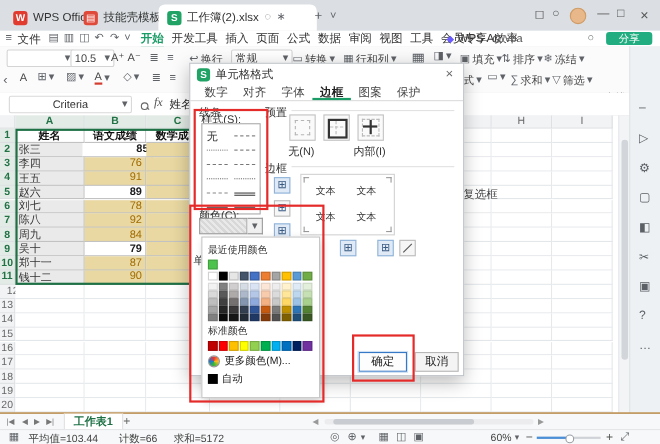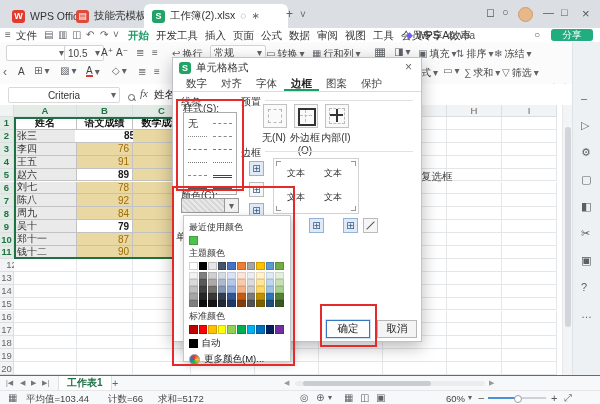--- a/index.html
+++ b/index.html
@@ -572,21 +572,20 @@
       <div class="pin" style="left:3px;top:3px;width:14px;height:14px;border:2px solid #333;"></div>
       <div class="pin" style="left:10px;top:5px;width:0;height:12px;border-left:1px dashed #bbb;"></div>
       <div class="pin" style="left:5px;top:10px;width:12px;height:0;border-top:1px dashed #bbb;"></div>
     </div>
     <div class="abs preset-btn" style="left:152px;top:46px;">
       <div class="pin" style="left:3px;top:3px;width:14px;height:14px;border:1px dashed #bbb;"></div>
       <div class="pin" style="left:10px;top:4px;width:2px;height:13px;background:#333;"></div>
       <div class="pin" style="left:4px;top:9px;width:13px;height:2px;background:#333;"></div>
     </div>
     <span class="abs slabel" style="left:87px;top:73px;width:28px;text-align:center;">无(N)</span>
-    <span class="abs slabel" style="left:111px;top:73px;width:42px;text-align:center;">外边框(O)</span>
     <span class="abs slabel" style="left:146px;top:73px;width:34px;text-align:center;">内部(I)</span>
 
     <span class="abs slabel" style="left:68px;top:88px;">边框</span>
     <div class="abs sline" style="left:92px;top:93px;width:148px;"></div>
 
     <div class="abs tgl blue" style="left:76px;top:103px;">⊞</div>
     <div class="abs tgl" style="left:76px;top:124px;">⊞</div>
     <div class="abs tgl blue" style="left:76px;top:145px;">⊞</div>
 
     <div class="abs" id="bpreview">
@@ -620,21 +619,20 @@
     <div class="abs cxbtn">
         <span>取消</span>
       </div>
   </div>
 
   <div class="abs" id="cpanel">
     <div class="plabel">最近使用颜色</div>
     <div class="swrow" id="recent-swatches">
         <span class="sw" style="background: rgb(77, 194, 77);"></span>
       </div>
-    <div class="plabel">主题颜色</div>
     <div class="swrow" id="theme-main">
         <span class="sw" style="background: rgb(255, 255, 255);"></span>
         <span class="sw" style="background: rgb(0, 0, 0);"></span>
         <span class="sw" style="background: rgb(231, 230, 230);"></span>
         <span class="sw" style="background: rgb(68, 84, 106);"></span>
         <span class="sw" style="background: rgb(68, 114, 196);"></span>
         <span class="sw" style="background: rgb(237, 125, 49);"></span>
         <span class="sw" style="background: rgb(165, 165, 165);"></span>
         <span class="sw" style="background: rgb(255, 192, 0);"></span>
         <span class="sw" style="background: rgb(91, 155, 213);"></span>
@@ -709,26 +707,26 @@
         <span class="sw" style="background: rgb(255, 192, 0);"></span>
         <span class="sw" style="background: rgb(255, 255, 0);"></span>
         <span class="sw" style="background: rgb(146, 208, 80);"></span>
         <span class="sw" style="background: rgb(0, 176, 80);"></span>
         <span class="sw" style="background: rgb(0, 176, 240);"></span>
         <span class="sw" style="background: rgb(0, 112, 192);"></span>
         <span class="sw" style="background: rgb(0, 32, 96);"></span>
         <span class="sw" style="background: rgb(112, 48, 160);"></span>
       </div>
     <div class="prow">
+      <span class="wheel"></span>
+      <span>更多颜色(M)...</span>
+    </div>
+    <div class="prow">
       <span class="sw" style="background:#000;"></span>
       <span>自动</span>
-    </div>
-    <div class="prow">
-      <span class="wheel"></span>
-      <span>更多颜色(M)...</span>
     </div>
   </div>
 
   <div class="red" style="left:176px;top:99px;width:64px;height:88px;"></div>
   <div class="red" style="left:172px;top:186px;width:119px;height:176px;"></div>
   <div class="red" style="left:320px;top:304px;width:53px;height:39px;"></div>
 
 </div>
 
 </body></html>

